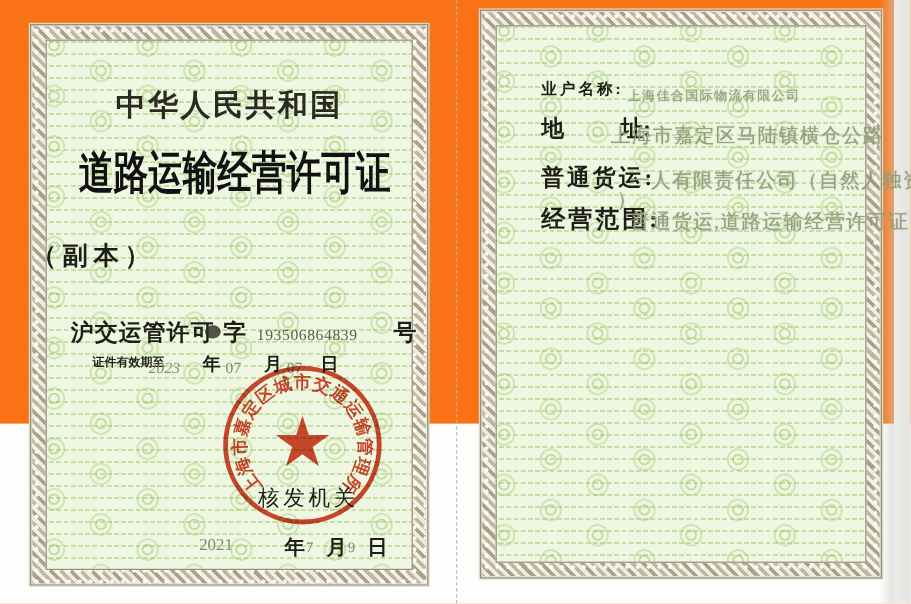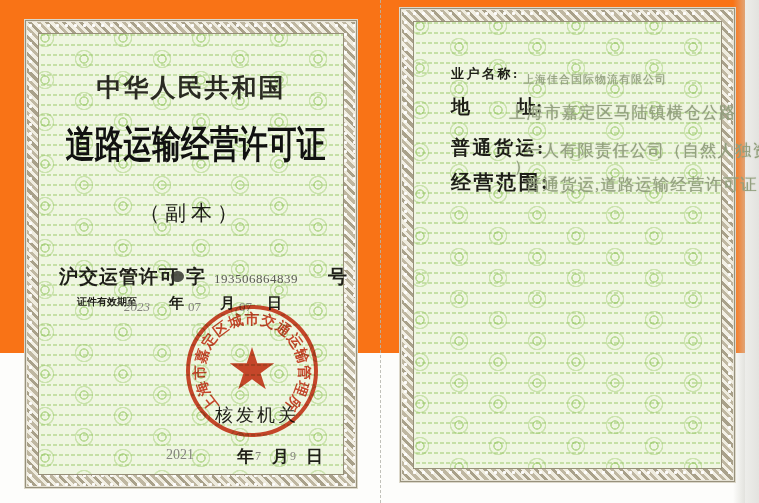--- a/index.html
+++ b/index.html
@@ -41,21 +41,21 @@
     background-position:6px 4px, 45px 25px, 0 0, 0 0;
   }
   .txt{position:absolute;z-index:2;white-space:nowrap;color:#1e1e18;}
 
   
   .country{left:0;right:0;top:50px;text-align:center;font-size:25px;font-weight:600;
     letter-spacing:2px;color:#2a2a22;}
   .main-title{left:0;right:0;top:98px;text-align:center;font-size:38px;font-weight:900;
     font-family:"Liberation Sans","DejaVu Sans",sans-serif;color:#111;
     transform:scaleX(.76);transform-origin:center;}
-  .subtitle{left:0;right:0;top:178px;text-align:center;font-size:21px;font-weight:400;
+  .subtitle{left:0;right:0;top:178px;font-size:21px;font-weight:700;
     letter-spacing:5px;}
   .bold-song{font-weight:700;}
   .gray-print{color:#84847d;font-weight:500;}
   .num-print{color:#5b5b55;font-size:13px;letter-spacing:.5px;font-weight:500;}
   .smudge{position:absolute;z-index:2;width:13px;height:11px;background:#2e2e29;
     border-radius:45% 55% 50% 50%;opacity:.82;transform:rotate(-8deg);}
 
   
   .faded{color:#93a07f;letter-spacing:1px;font-weight:500;
     text-shadow:0 0 1.2px rgba(140,155,120,.75);}

